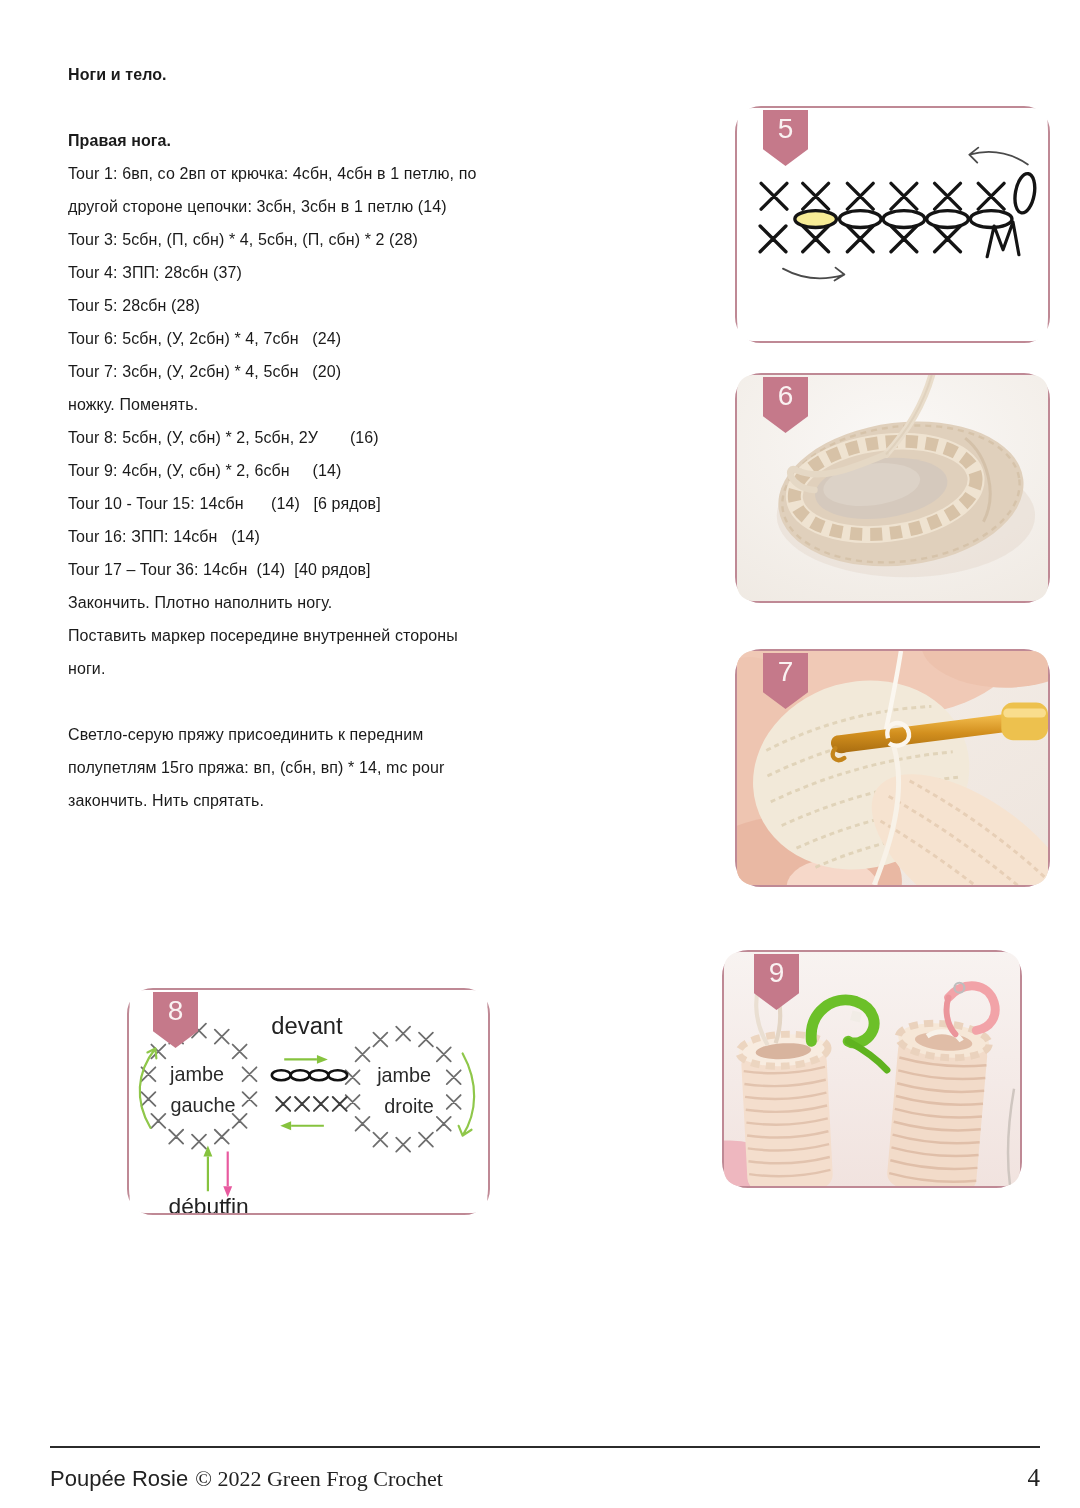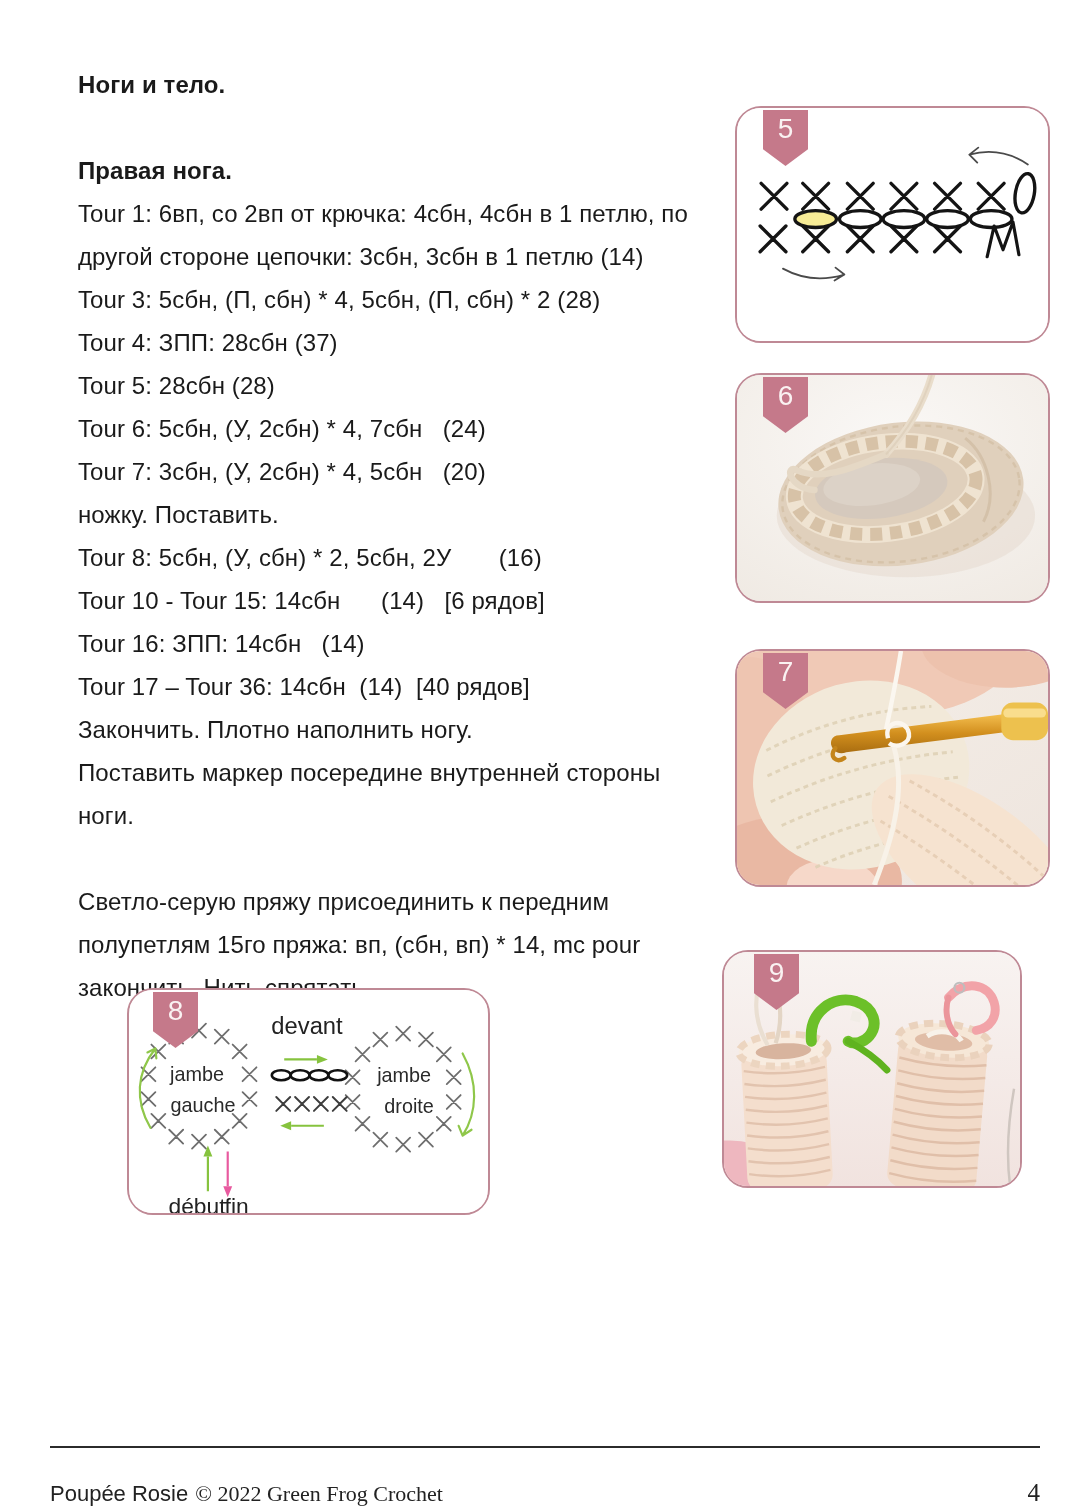--- a/index.html
+++ b/index.html
@@ -3,61 +3,62 @@
 <meta charset="utf-8">
 <style>
   html,body{margin:0;padding:0;}
   body{
     width:1080px;height:1508px;position:relative;background:#ffffff;
     font-family:"Liberation Sans",sans-serif;color:#1c1c1c;overflow:hidden;
   }
   
   .text-block{position:absolute;left:64px;top:56px;width:690px;}
   .line{
-    margin:14px;font-size:24px;line-height:29px;min-height:29px;
+    margin:4px;font-size:16px;line-height:29px;min-height:29px;
     white-space:pre;color:#1a1a1a;letter-spacing:0.1px;
   }
   .line.bold{font-weight:bold;}
   
   .panel{position:absolute;border:2px solid #bf8995;border-radius:26px;background:#fff;box-sizing:border-box;margin:0;}
-  .panel .inner{position:absolute;inset:0;border-radius:23px;overflow:hidden;padding-left:12px;}
+  .panel .inner{position:absolute;inset:0;border-radius:16px;overflow:hidden;padding-left:12px;}
   .panel svg.fill{position:absolute;inset:0;width:100%;height:100%;display:block;}
   .badge{
     position:absolute;top:2px;left:26px;width:45px;height:56px;background:#c5798a;
     clip-path:polygon(0 0,100% 0,100% 70%,50% 100%,0 70%);
     color:#faf2f2;font-size:28px;text-align:center;z-index:3;
   }
   .badge span{display:block;margin-top:3px;}
   .panel text{font-family:"Liberation Sans",sans-serif;}
   
   .footer{
     position:absolute;left:50px;right:40px;top:1446px;border-top:2px solid #2b2b2b;
-    padding-top:31px;display:flex;justify-content:space-between;align-items:baseline;
+    padding-top:16px;display:flex;justify-content:space-between;align-items:baseline;
   }
   .footer .brand-sans{font-size:22px;color:#222;}
   .footer .brand-serif{font-family:"Liberation Serif",serif;font-size:22px;color:#222;margin-left:7px;}
   .footer .pagenum{font-family:"Liberation Serif",serif;font-size:25px;color:#222;}
 </style>
 </head>
 <body>
 
 <section class="text-block">
 
 <p class="line bold">Ноги и тело.</p>
     <p class="line"></p>
     <p class="line bold">Правая нога.</p>
     <p class="line">Tour 1: 6вп, со 2вп от крючка: 4сбн, 4сбн в 1 петлю, по</p>
     <p class="line">другой стороне цепочки: 3сбн, 3сбн в 1 петлю (14)</p>
     <p class="line">Tour 3: 5сбн, (П, сбн) * 4, 5сбн, (П, сбн) * 2 (28)</p>
     <p class="line">Tour 4: ЗПП: 28сбн (37)</p>
     <p class="line">Tour 5: 28сбн (28)</p>
     <p class="line">Tour 6: 5сбн, (У, 2сбн) * 4, 7сбн   (24)</p>
     <p class="line">Tour 7: 3сбн, (У, 2сбн) * 4, 5сбн   (20)</p>
-    <p class="line">ножку. Поставить.</p>
+    <p class="line">ножку. Поменять.</p>
     <p class="line">Tour 8: 5сбн, (У, сбн) * 2, 5сбн, 2У       (16)</p>
+    <p class="line">Tour 9: 4сбн, (У, сбн) * 2, 6сбн     (14)</p>
     <p class="line">Tour 10 - Tour 15: 14сбн      (14)   [6 рядов]</p>
     <p class="line">Tour 16: ЗПП: 14сбн   (14)</p>
     <p class="line">Tour 17 – Tour 36: 14сбн  (14)  [40 рядов]</p>
     <p class="line">Закончить. Плотно наполнить ногу.</p>
     <p class="line">Поставить маркер посередине внутренней стороны</p>
     <p class="line">ноги.</p>
     <p class="line"></p>
     <p class="line">Светло-серую пряжу присоединить к передним</p>
     <p class="line">полупетлям 15го пряжа: вп, (сбн, вп) * 14, mc pour</p>
     <p class="line">закончить. Нить спрятать.</p>

